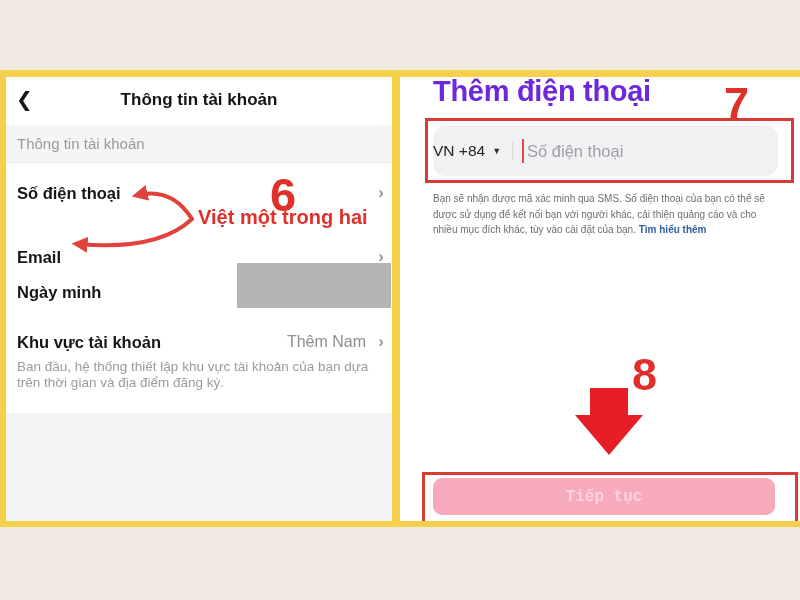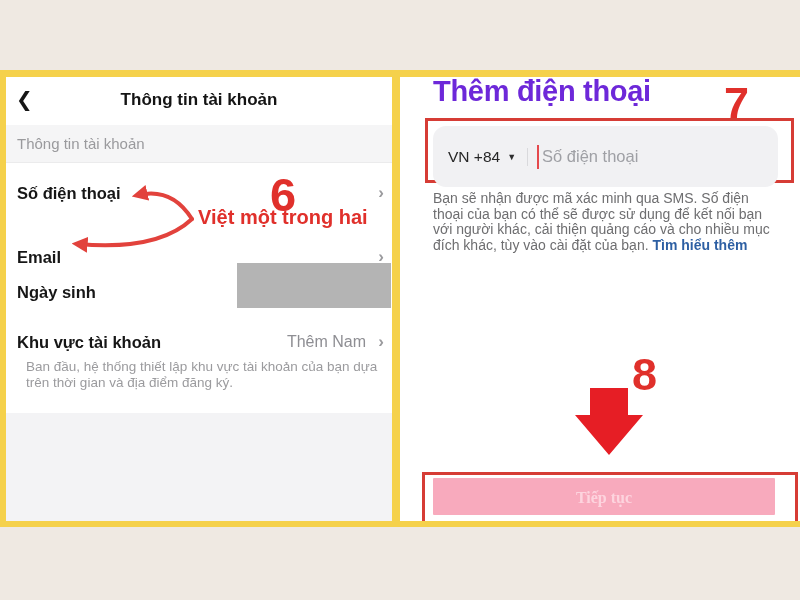--- a/index.html
+++ b/index.html
@@ -17,45 +17,45 @@
   
   .back{position:absolute;left:10px;top:9px;font-size:20px;font-weight:700;color:#161616;line-height:26px}
   .lp-title{position:absolute;left:0;top:13px;width:100%;text-align:center;font-size:17px;font-weight:700;color:#141414}
   .section-band{position:absolute;left:0;top:48px;width:100%;height:37px;background:#f5f5f6;border-bottom:1px solid #ebebec}
   .section-band span{display:block;margin:10px 0 0 11px;font-size:15px;color:#9a9a9d}
   .row{position:absolute;left:0;width:100%;height:32px}
   .row-label{position:absolute;left:11px;top:50%;transform:translateY(-50%);font-size:16.5px;font-weight:700;color:#161616}
   .row-chevron{position:absolute;right:8px;top:50%;transform:translateY(-50%);font-size:17px;font-weight:600;color:#9b9b9e}
   .row-value{position:absolute;right:26px;top:50%;transform:translateY(-50%);font-size:16px;color:#8e8e93}
   .redacted{position:absolute;left:231px;top:186px;width:154px;height:45px;background:#b4b4b4}
-  .footnote{position:absolute;left:20px;top:282px;width:366px;font-size:13.5px;line-height:16px;color:#9b9b9e}
+  .footnote{position:absolute;left:11px;top:282px;width:366px;font-size:13.5px;line-height:16px;color:#9b9b9e}
   .lp-gray-footer{position:absolute;left:0;top:336px;width:100%;height:108px;background:#f3f3f5}
   .num{position:absolute;color:#e0302b;font-weight:800}
   .num6{left:264px;top:90px;font-size:47px}
   .note6{position:absolute;left:192px;top:129px;font-size:20px;font-weight:700;color:#e0302b;white-space:nowrap}
   .lp-arrows{position:absolute;left:0;top:0;width:386px;height:444px;pointer-events:none}
 
   
   .rp-title{position:absolute;left:33px;top:-2px;font-size:29px;font-weight:800;letter-spacing:-.3px;color:#6d28d9}
   .num7{left:324px;top:1px;font-size:45px}
   .input-red-box{position:absolute;left:25px;top:41px;width:363px;height:59px;border:3px solid #d63c35}
-  .phone-pill{position:absolute;left:33px;top:49px;width:345px;height:61px;background:#f1f1f3;border-radius:13px;display:flex;align-items:center;padding-left:15px;box-sizing:border-box}
+  .phone-pill{position:absolute;left:33px;top:49px;width:345px;height:50px;background:#f1f1f3;border-radius:13px;display:flex;align-items:center;box-sizing:border-box}
   .cc-label{font-size:15.5px;color:#262626}
   .cc-caret{font-size:9px;color:#2e2e2e;margin-left:7px}
   .pill-divider{width:1px;height:18px;background:#d9d9dc;margin:0 9px 0 11px}
   .text-caret{width:2px;height:24px;background:#e5494d;margin-right:3px}
   .phone-input{flex:1;border:none;outline:none;background:transparent;font-size:16.5px;color:#3c3c3c;font-family:inherit;padding:0}
   .phone-input::placeholder{color:#9fa0a5;opacity:1}
-  .disclaimer{position:absolute;left:33px;top:114px;width:346px;font-size:14px;line-height:15.6px;color:#6e6e70}
+  .disclaimer{position:absolute;left:33px;top:114px;width:346px;font-size:10px;line-height:15.6px;color:#6e6e70}
   .learn-more{color:#2d5fa3;font-weight:700}
   .num8{left:232px;top:272px;font-size:45px}
   .rp-arrow{position:absolute;left:0;top:0;width:400px;height:444px;pointer-events:none}
   .btn-red-box{position:absolute;left:22px;top:395px;width:370px;height:48px;border:3px solid #d63c35}
-  .continue-btn{position:absolute;left:33px;top:401px;width:342px;height:37px;background:#f8aabd;border-radius:1px;border:none;
-    font-family:Liberation Serif, serif;font-size:16px;font-weight:700;color:#fdd4de;text-align:center;line-height:37px}
+  .continue-btn{position:absolute;left:33px;top:401px;width:342px;height:37px;background:#f8aabd;border-radius:9px;border:none;
+    font-family:Liberation Mono, monospace;font-size:16px;font-weight:700;color:#fdd4de;text-align:center;line-height:37px}
 </style>
 </head>
 <body>
 
 <div class="frame">
 
   <div class="panel panel-left">
     <div class="back">❮</div>
     <div class="lp-title">Thông tin tài khoản</div>
 
@@ -67,21 +67,21 @@
       <span class="row-label">Số điện thoại</span>
       <span class="row-chevron">›</span>
     </div>
 
     <div class="row" style="top:164px">
       <span class="row-label">Email</span>
       <span class="row-chevron">›</span>
     </div>
 
     <div class="row" style="top:199px">
-      <span class="row-label">Ngày sinh</span>
+      <span class="row-label">Ngày minh</span>
     </div>
     <div class="redacted"></div>
 
     <div class="row" style="top:249px">
       <span class="row-label">Khu vực tài khoản</span>
       <span class="row-value">Thêm Nam</span>
       <span class="row-chevron">›</span>
     </div>
 
     <div class="footnote">Ban đầu, hệ thống thiết lập khu vực tài khoản của bạn dựa trên thời gian và địa điểm đăng ký.</div>

